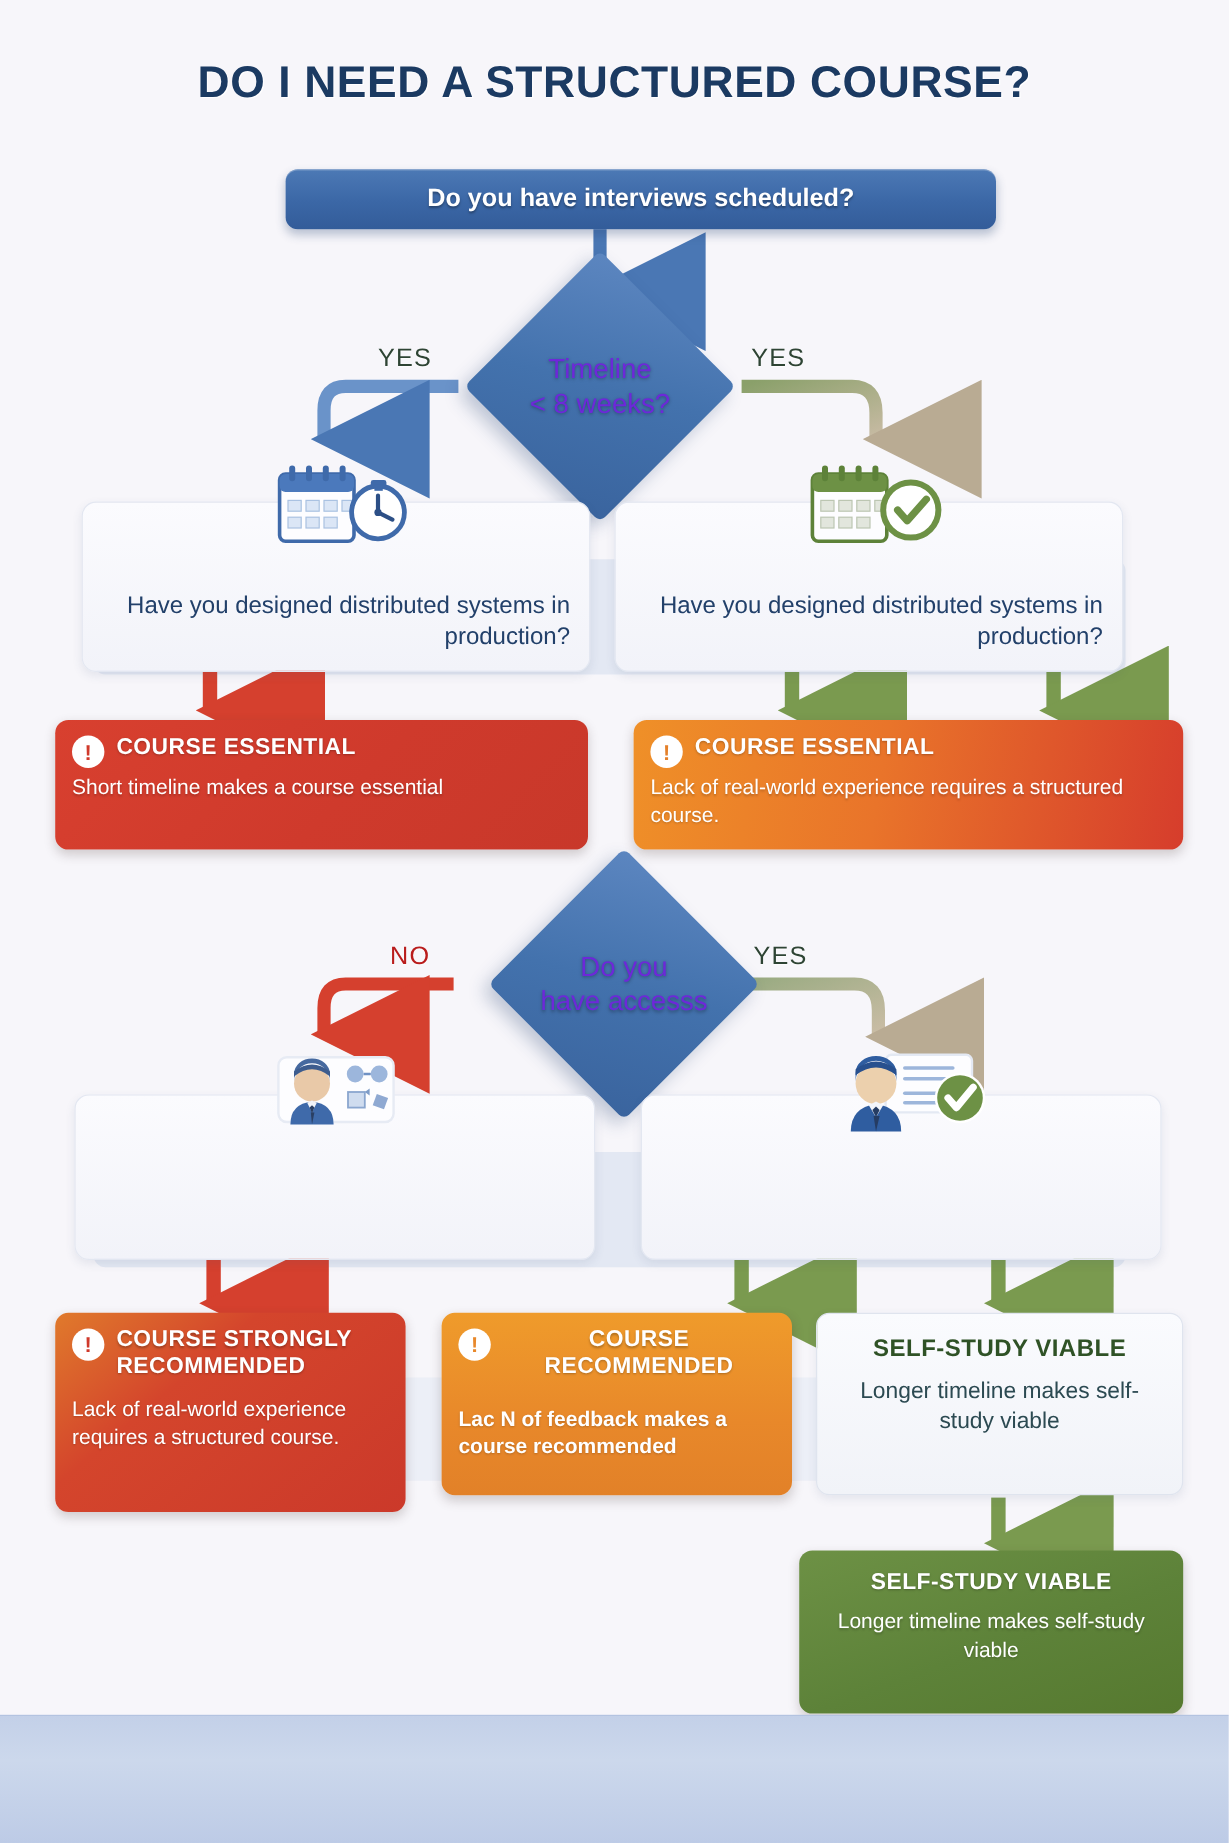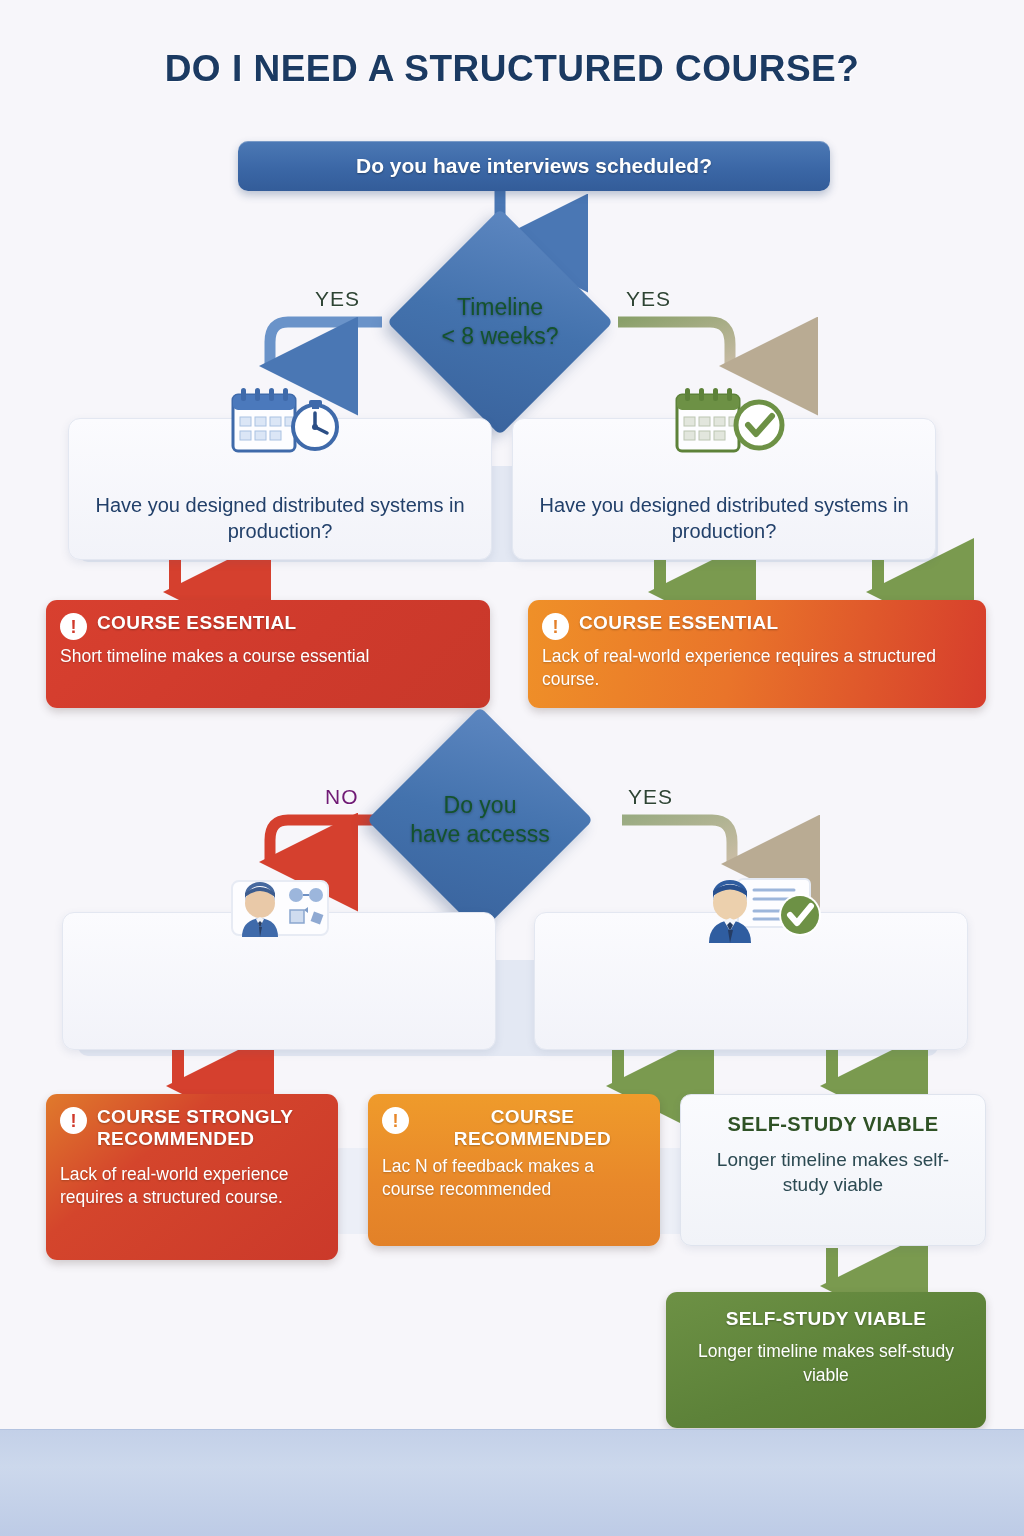--- a/index.html
+++ b/index.html
@@ -44,38 +44,38 @@
     position:absolute;
     background:linear-gradient(150deg,#5c86c0 0%,#4372ad 50%,#3a649e 100%);
     transform:rotate(45deg);
     border-radius:6px;
     box-shadow:0 8px 14px rgba(40,70,115,.28);
   }
   .diamond-wrap{position:absolute;}
   .diamond-label{
     position:absolute;left:0;top:0;width:100%;height:100%;
     display:flex;align-items:center;justify-content:center;
-    color:#14532d;font-size:23px;line-height:1.25;text-align:center;
+    color:#6d28d9;font-size:23px;line-height:1.25;text-align:center;
     text-shadow:0 1px 3px rgba(0,0,0,.35);
     pointer-events:none;
   }
 
   
   .qcard{
     position:absolute;
     background:linear-gradient(180deg,#fbfbfe 0%,#f2f3f9 100%);
     border:1px solid #e3e7f1;
     border-radius:12px;
     box-shadow:0 3px 8px rgba(60,80,120,.10);
     box-sizing:border-box;
     display:flex;flex-direction:column;align-items:center;justify-content:flex-end;
     padding-bottom:14px;
   }
   .qcard .qtext{
-    color:#22406a;font-size:20px;line-height:1.33;text-align:center;
+    color:#22406a;font-size:20px;line-height:1.33;text-align:right;
     padding:0 16px;
   }
   .qcard-icon{
     position:absolute;top:-34px;left:50%;transform:translateX(-50%);
     width:150px;height:74px;
   }
 
   
   .result{
     position:absolute;border-radius:11px;box-sizing:border-box;
@@ -124,21 +124,21 @@
 
   
   #wires{position:absolute;left:0;top:0;width:1024px;height:1536px;pointer-events:none;}
 
   
   .blabel{
     position:absolute;font-size:21px;font-weight:normal;letter-spacing:1px;
     text-shadow:0 1px 1px rgba(255,255,255,.8);
   }
   .lbl-yes{color:#2e4434;}
-  .lbl-no{color:#701a75;}
+  .lbl-no{color:#b91c1c;}
 
   
   .bottom-band{
     position:absolute;left:0;bottom:0;width:1024px;height:106px;
     background:linear-gradient(180deg,#c3d0e8 0%,#ccd8ec 35%,#bdcbe6 100%);
     border-top:1px solid #b3c3e0;
   }
 
   
   .plate{
@@ -284,21 +284,21 @@
   </div>
 
   <div class="result r-orangered" style="left:528px;top:600px;width:458px;height:108px;">
     <div class="rhead">
       <div class="bang">!</div>
       <div class="rtitle">COURSE ESSENTIAL</div>
     </div>
     <div class="rdesc">Lack of real-world experience requires a structured course.</div>
   </div>
 
-  <div class="diamond-wrap" style="left:358px;top:740px;width:244px;height:160px;text-decoration:underline;">
+  <div class="diamond-wrap" style="left:398px;top:740px;width:244px;height:160px;text-decoration:underline;">
     <div class="diamond" style="left:42px;top:0px;width:160px;height:160px;"></div>
     <div class="diamond-label">
       <div>
         <div>Do you</div>
         <div>have accesss</div>
       </div>
     </div>
   </div>
   <div class="blabel lbl-no" style="left:325px;top:785px;">NO</div>
   <div class="blabel lbl-yes" style="left:628px;top:785px;">YES</div>
@@ -360,21 +360,21 @@
       <div class="rtitle">COURSE STRONGLY RECOMMENDED</div>
     </div>
     <div class="rdesc" style="margin-top:12px;">Lack of real-world experience requires a structured course.</div>
   </div>
 
   <div class="result r-orange" style="left:368px;top:1094px;width:292px;height:152px;">
     <div class="rhead">
       <div class="bang">!</div>
       <div class="rtitle center-txt" style="flex:1;">COURSE RECOMMENDED</div>
     </div>
-    <div class="rdesc" style="margin-top:4px;">Lac N of feedback makes a course recommended</div>
+    <div class="rdesc" style="margin-top:20px;font-weight:bold;">Lac N of feedback makes a course recommended</div>
   </div>
 
   <div class="result r-pale" style="left:680px;top:1094px;width:306px;height:152px;padding-top:18px;">
     <div class="rtitle">SELF-STUDY VIABLE</div>
     <div class="rdesc" style="margin-top:10px;">Longer timeline makes self-study viable</div>
   </div>
 
   <div class="result r-green center-txt" style="left:666px;top:1292px;width:320px;height:136px;padding-top:16px;">
     <div class="rtitle">SELF-STUDY VIABLE</div>
     <div class="rdesc" style="margin-top:10px;">Longer timeline makes self-study viable</div>

